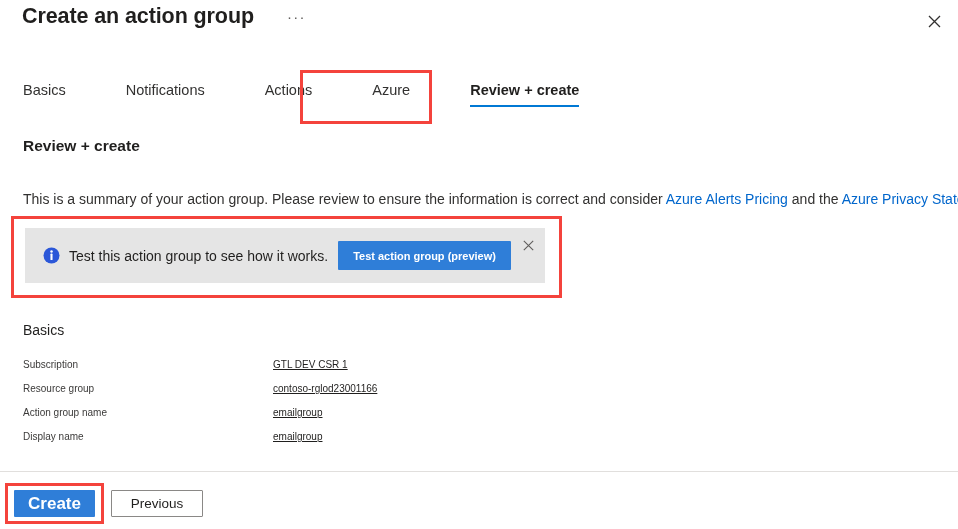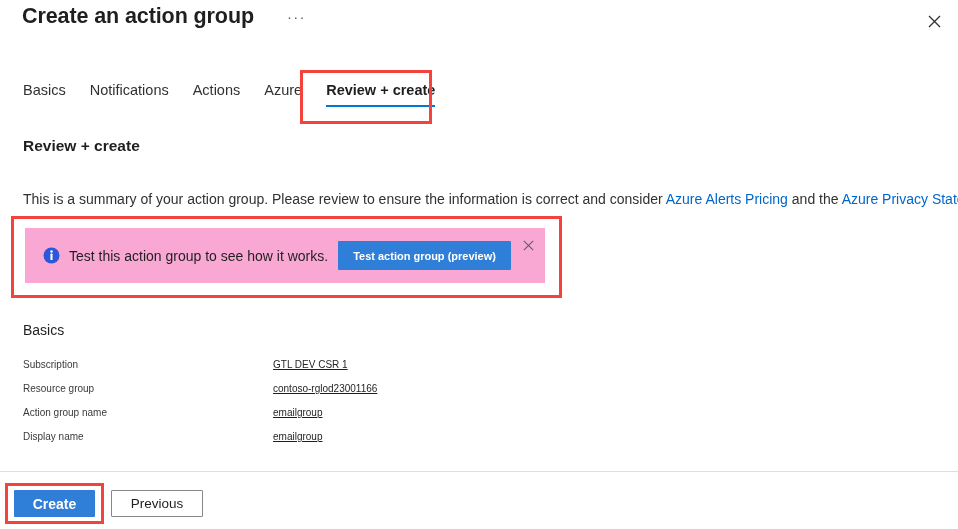--- a/index.html
+++ b/index.html
@@ -70,20 +70,21 @@
   }
   .tab {
     font-size: 14.5px;
     color: #323130;
     padding: 0 0 7px 0;
     margin-right: 24px;
     cursor: pointer;
     white-space: nowrap;
     position: relative;
     line-height: 20px;
+    margin-left: 36px;
   }
   .tab:first-child { margin-left: 23px; }
   .tab.active {
     font-weight: 600;
     color: #201f1e;
   }
   .tab.active::after {
     content: "";
     position: absolute;
     left: 0;
@@ -117,21 +118,21 @@
     cursor: pointer;
   }
 
   
   .info-banner {
     position: absolute;
     left: 25px;
     top: 228px;
     width: 520px;
     height: 55px;
-    background: #f9a8d4;
+    background: #e5e5e5;
     display: flex;
     align-items: center;
   }
   .info-icon {
     margin-left: 18px;
     width: 17px;
     height: 17px;
     flex: 0 0 17px;
   }
   .info-text {
@@ -218,21 +219,21 @@
   }
   .btn-create {
     position: absolute;
     left: 14px;
     top: 490px;
     width: 81px;
     height: 27px;
     background: #2f7ed8;
     color: #ffffff;
     font-family: "Liberation Sans", sans-serif;
-    font-size: 14px;
+    font-size: 17px;
     font-weight: 600;
     border: none;
     cursor: pointer;
     border-radius: 1px;
   }
   .btn-previous {
     position: absolute;
     left: 111px;
     top: 490px;
     width: 92px;

